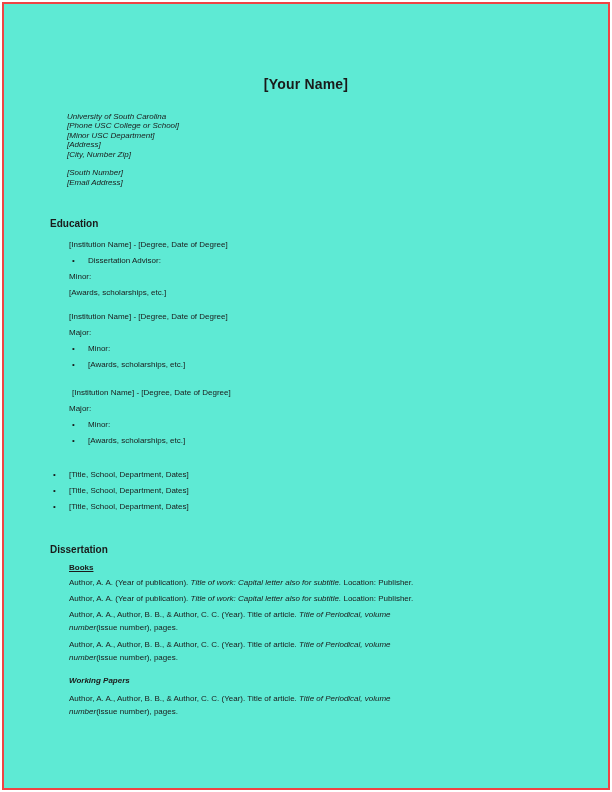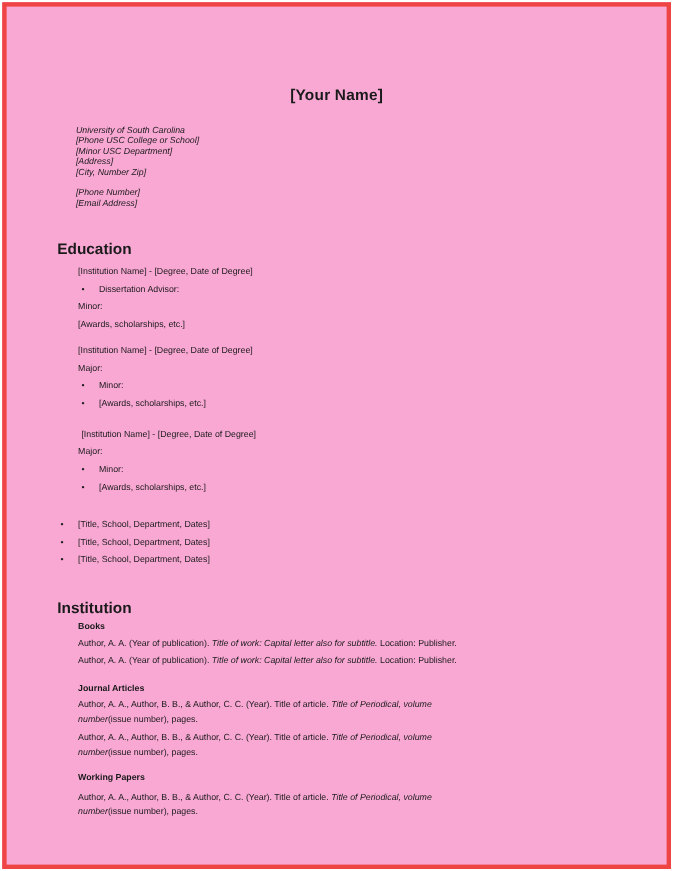--- a/index.html
+++ b/index.html
@@ -2,60 +2,60 @@
 <html><head>
 <meta charset="utf-8">
 <style>
   html,body{margin:0;padding:0;}
   body{
     width:612px;height:792px;position:relative;background:#ffffff;
     font-family:"Liberation Sans", sans-serif;color:#1a1a1a;
     -webkit-font-smoothing:antialiased;
   }
   .page-frame{
-    position:absolute;inset:2px;border:4px solid #ef4444;background:#f9a8d4;
+    position:absolute;inset:2px;border:2px solid #ef4444;background:#5eead4;
   }
   .content{position:absolute;inset:0;}
   .doc-title{
     position:absolute;top:72px;left:0;right:0;text-align:center;
     font-size:14px;font-weight:bold;line-height:16px;letter-spacing:.2px;
   }
   .contact{
     position:absolute;top:108px;left:63px;font-size:8px;line-height:9.4px;font-style:italic;
   }
   .contact .gap{height:9.4px;}
   .section{position:absolute;left:46px;right:36px;}
   .sec-education{top:215px;}
   .sec-academic{top:462px;}
   .sec-publications{top:541px;}
   .section-heading{
-    font-size:14px;font-weight:bold;line-height:10px;
+    font-size:10px;font-weight:bold;line-height:10px;
   }
   .edu-block{margin-left:19px;font-size:8px;line-height:10px;}
   .edu-heading{font-weight:normal;}
   .mt-first{margin-top:11px;}
   .mt-block2{margin-top:14px;}
   .mt-block3{margin-top:18px;}
   .line{margin-top:6px;}
   ul.bullets{margin:0;padding:0;list-style:none;}
   ul.bullets li{
     position:relative;padding-left:19px;margin-top:6px;
     font-size:8px;line-height:10px;
   }
   ul.bullets li .bullet-dot{
     position:absolute;left:3px;top:0;font-size:8px;
   }
   .ap-list{margin-left:19px;}
   .ap-list li{margin-top:6px;}
   .ap-list li:first-child{margin-top:4px;}
   .pub-group{margin-left:19px;font-size:8px;line-height:10px;}
   .pub-subheading{font-weight:bold;line-height:10px;}
-  .mt-books{margin-top:8px;}
+  .mt-books{margin-top:8px;text-decoration:underline;}
   .mt-journal{margin-top:14px;}
-  .mt-working{margin-top:12px;}
+  .mt-working{margin-top:12px;font-style:italic;}
   .citation{margin-top:3px;line-height:13px;white-space:nowrap;}
   .citation.mt4{margin-top:4px;}
   .citation.mt6{margin-top:6px;}
   .cite-line{white-space:nowrap;}
   .sp-lead{padding-left:3px;}
   i{}
 </style>
 </head>
 <body>
 
@@ -64,21 +64,21 @@
 
     <div class="doc-title">[Your Name]</div>
 
     <div class="contact">
       <div>University of South Carolina</div>
       <div>[Phone USC College or School]</div>
       <div>[Minor USC Department]</div>
       <div>[Address]</div>
       <div>[City, Number Zip]</div>
       <div class="gap"></div>
-      <div>[Phone Number]</div>
+      <div>[South Number]</div>
       <div>[Email Address]</div>
     </div>
 
     <div class="section sec-education">
       <div class="section-heading">Education</div>
 
       <div class="edu-block">
         <div class="edu-heading mt-first">[Institution Name] - [Degree, Date of Degree]</div>
         <ul class="bullets">
           <li><span class="bullet-dot">•</span><span>Dissertation Advisor:</span></li>
@@ -108,30 +108,29 @@
 
     <div class="section sec-academic">
       <ul class="bullets ap-list">
         <li><span class="bullet-dot">•</span><span>[Title, School, Department, Dates]</span></li>
         <li><span class="bullet-dot">•</span><span>[Title, School, Department, Dates]</span></li>
         <li><span class="bullet-dot">•</span><span>[Title, School, Department, Dates]</span></li>
       </ul>
     </div>
 
     <div class="section sec-publications">
-      <div class="section-heading">Institution</div>
+      <div class="section-heading">Dissertation</div>
 
       <div class="pub-group">
         <div class="pub-subheading mt-books">Books</div>
         <div class="citation"><span>Author, A. A. (Year of publication). </span><i>Title of work: Capital letter also for subtitle.</i><span> Location: Publisher.</span></div>
         <div class="citation"><span>Author, A. A. (Year of publication). </span><i>Title of work: Capital letter also for subtitle.</i><span> Location: Publisher.</span></div>
       </div>
 
       <div class="pub-group">
-        <div class="pub-subheading mt-journal">Journal Articles</div>
         <div class="citation">
           <div class="cite-line"><span>Author, A. A., Author, B. B., &amp; Author, C. C. (Year). Title of article. </span><i>Title of Periodical, volume</i></div>
           <div class="cite-line"><i>number</i><span>(issue number), pages.</span></div>
         </div>
         <div class="citation mt4">
           <div class="cite-line"><span>Author, A. A., Author, B. B., &amp; Author, C. C. (Year). Title of article. </span><i>Title of Periodical, volume</i></div>
           <div class="cite-line"><i>number</i><span>(issue number), pages.</span></div>
         </div>
       </div>
 

